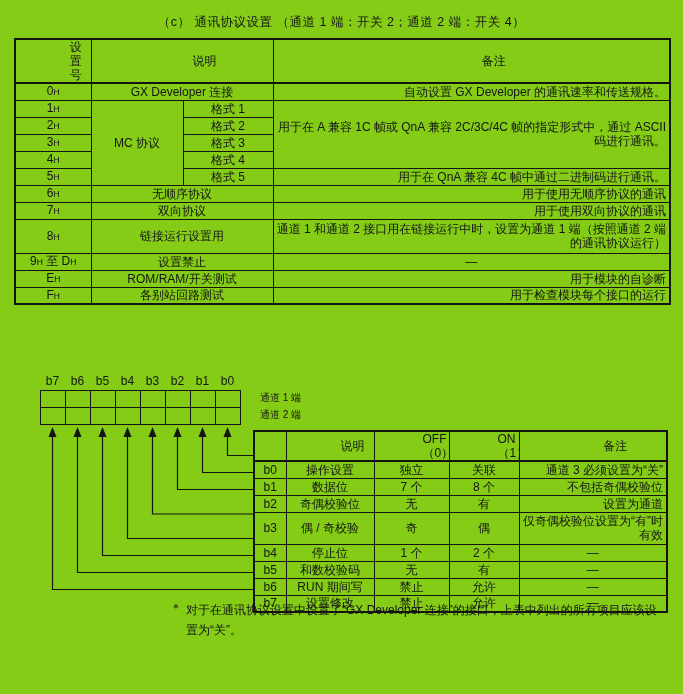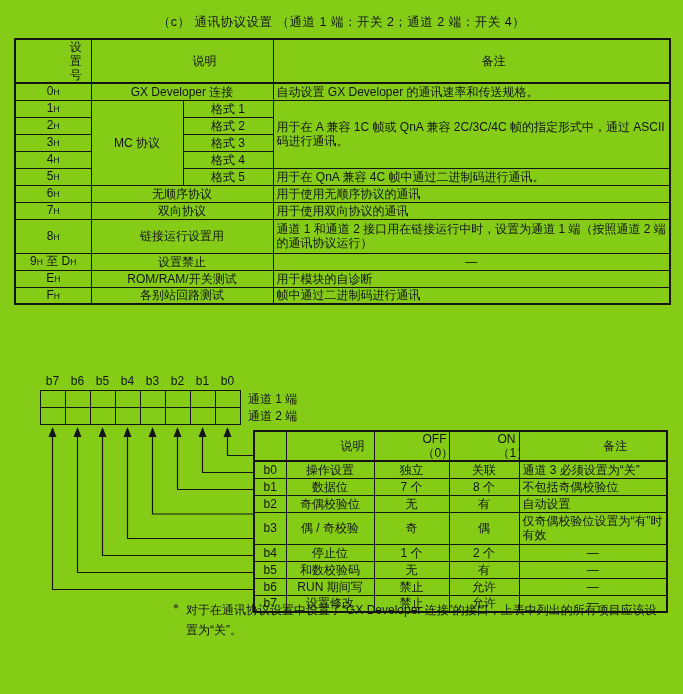--- a/index.html
+++ b/index.html
@@ -10,37 +10,37 @@
   }
   .title { position:absolute; left:0; width:683px; text-align:center; font-size:12.5px; letter-spacing:0.5px; }
   #title-c { top:14px; }
   #title-a { top:346px; }
 
   table { border-collapse:collapse; table-layout:fixed; }
   td { border:1px solid #141414; padding:0 3px; vertical-align:middle; text-align:center;
        font-size:12px; line-height:14px; overflow:hidden; }
   .outer { border:2px solid #141414; }
   tr.head td { border-bottom:2px solid #141414;padding-left:48px; }
-  td.left { text-align:left; }
+  td.left { text-align:right; }
   tr.r { height:17px; }
   tr.tall { height:34px;margin-left:16px; }
   tr.tall2 { height:32px; }
   .sub { font-size:8.5px; }
 
   #table1 { position:absolute; left:14px; top:38px; width:655px; }
   #table2 { position:absolute; left:253px; top:430px; width:413px; }
 
   
   #bitlabels { position:absolute; left:40px; top:374px; width:200px; display:flex; }
   #bitlabels span { width:25px; text-align:center; font-size:12px; }
   #bitgrid { position:absolute; left:40px; top:390px; display:grid;
              grid-template-columns:repeat(8,25px); grid-template-rows:17px 17px;
              border-top:1px solid #141414; border-left:1px solid #141414; }
   #bitgrid .cell { border-right:1px solid #141414; border-bottom:1px solid #141414; }
-  .chlabel { position:absolute; left:248px; font-size:12px; white-space:nowrap; }
+  .chlabel { position:absolute; left:260px; font-size:10px; white-space:nowrap; }
   #chlabel-1 { top:391px; }
   #chlabel-2 { top:408px; }
 
   #connectors { position:absolute; left:0; top:0; width:683px; height:694px; pointer-events:none; }
   #connectors polyline { fill:none; stroke:#141414; stroke-width:1.2; }
   #connectors polygon { fill:#141414; stroke:none; }
 
   #footnote { position:absolute; left:170px; top:600px; width:492px; display:flex; }
   #footnote .marker { width:16px; flex:0 0 16px; }
   #footnote .ftext { width:472px; line-height:20px; }
@@ -114,21 +114,21 @@
       <td>—</td>
     </tr>
     <tr class="r">
       <td><span>E</span><span class="sub">H</span></td>
       <td colspan="2">ROM/RAM/开关测试</td>
       <td class="left">用于模块的自诊断</td>
     </tr>
     <tr class="r">
       <td><span>F</span><span class="sub">H</span></td>
       <td colspan="2">各别站回路测试</td>
-      <td class="left">帧中通过二进制码进行通讯</td>
+      <td class="left">用于检查模块每个接口的运行</td>
     </tr>
   </tbody>
     </table>
 
 
   <div id="bitlabels">
     <span>b7</span>
     <span>b6</span>
     <span>b5</span>
     <span>b4</span>
@@ -206,21 +206,21 @@
       <td>数据位</td>
       <td>7 个</td>
       <td>8 个</td>
       <td class="left">不包括奇偶校验位</td>
     </tr>
     <tr class="r">
       <td>b2</td>
       <td>奇偶校验位</td>
       <td>无</td>
       <td>有</td>
-      <td class="left">自动设置</td>
+      <td class="left">设置为通道</td>
     </tr>
     <tr class="tall2">
       <td>b3</td>
       <td>偶 / 奇校验</td>
       <td>奇</td>
       <td>偶</td>
       <td class="left">仅奇偶校验位设置为“有”时有效</td>
     </tr>
     <tr class="r">
       <td>b4</td>

